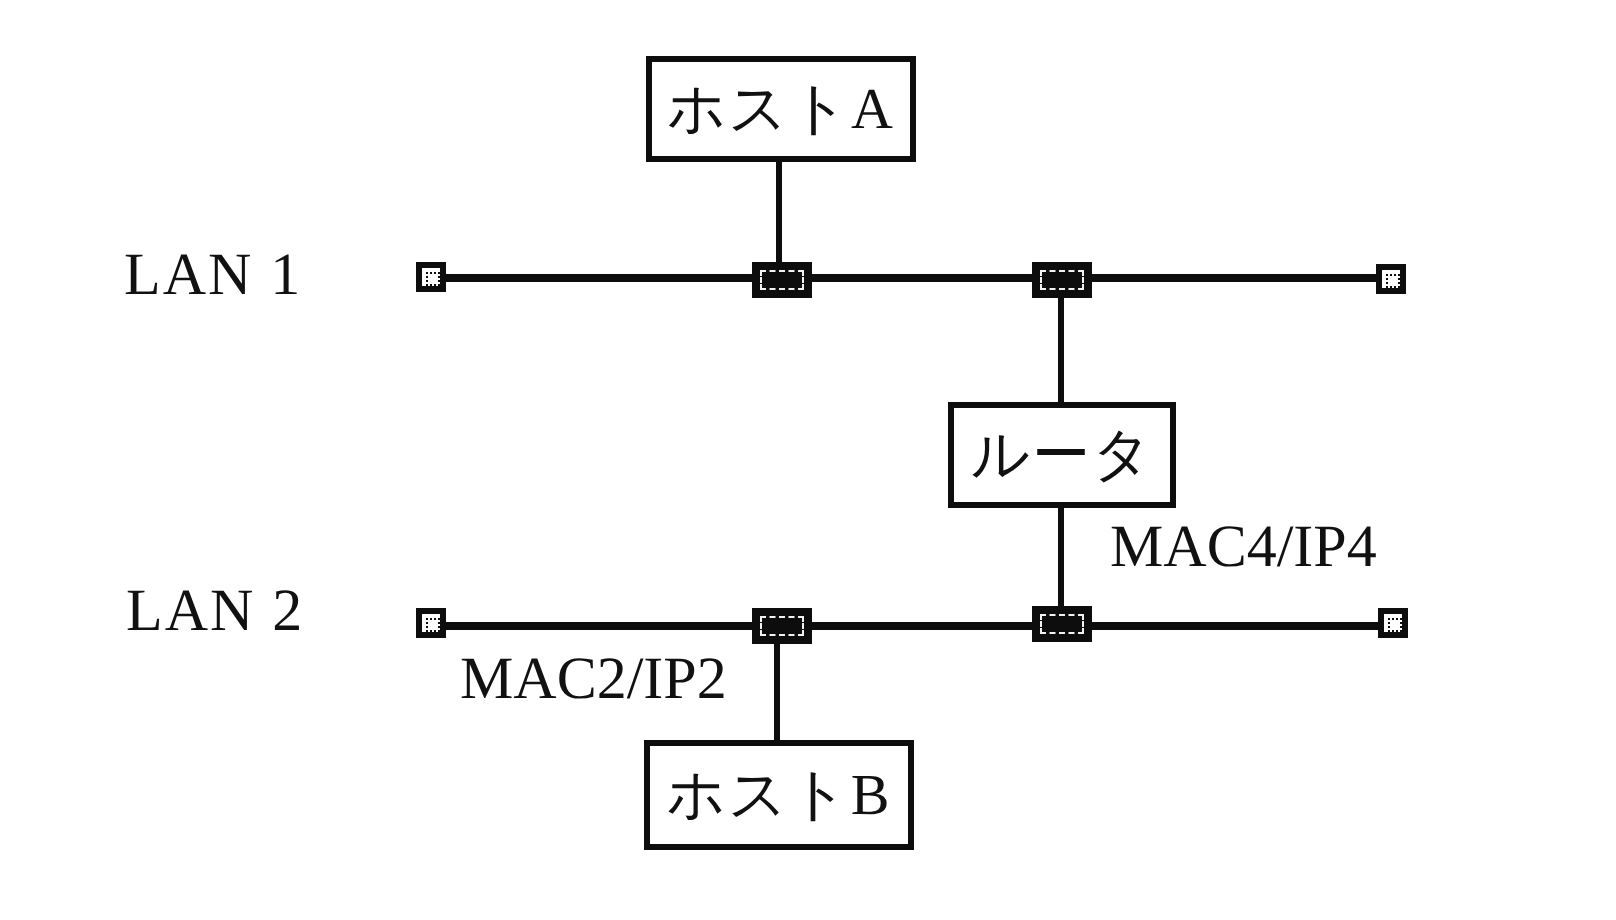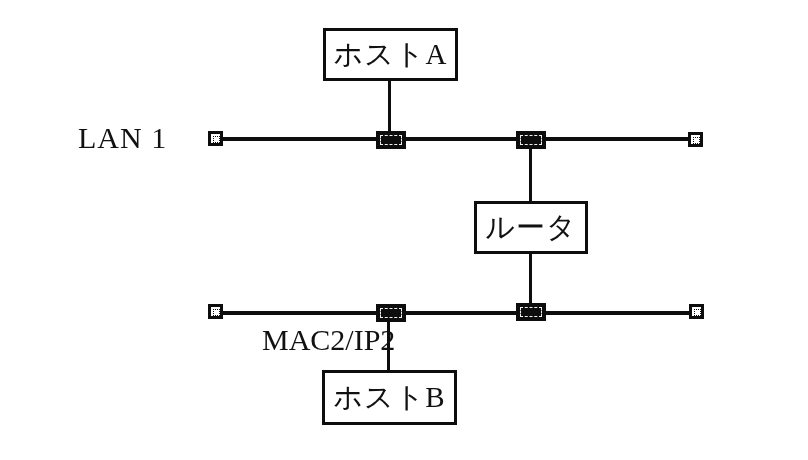--- a/index.html
+++ b/index.html
@@ -77,21 +77,20 @@
   
   .lbl {
     position: absolute;
     font-size: 30px;
     line-height: 30px;
     white-space: nowrap;
     z-index: 2;
   }
   .lbl-lan {
     letter-spacing: 1px;
-    margin-left: 16px;
   }
 </style>
 </head>
 <body>
 
 <div class="diagram">
 
   <div class="hline" style="left:215px; top:137px; width:482px;"></div>
 
   <div class="hline" style="left:215px; top:311px; width:482px;"></div>
@@ -131,16 +130,18 @@
       <span class="tap-inner"></span>
     </div>
   <div class="tap" style="left:376px; top:304px;">
       <span class="tap-inner"></span>
     </div>
   <div class="tap" style="left:516px; top:303px;">
       <span class="tap-inner"></span>
     </div>
 
   <div class="lbl lbl-lan" style="left:62px; top:123px;">LAN 1</div>
+  <div class="lbl lbl-lan" style="left:63px; top:291px;">LAN 2</div>
 
-  <div class="lbl" style="left:230px; top:325px;margin-left:32px;">MAC2/IP2</div>
+  <div class="lbl" style="left:555px; top:259px;">MAC4/IP4</div>
+  <div class="lbl" style="left:230px; top:325px;">MAC2/IP2</div>
 
 </div>
 
 </body></html>

